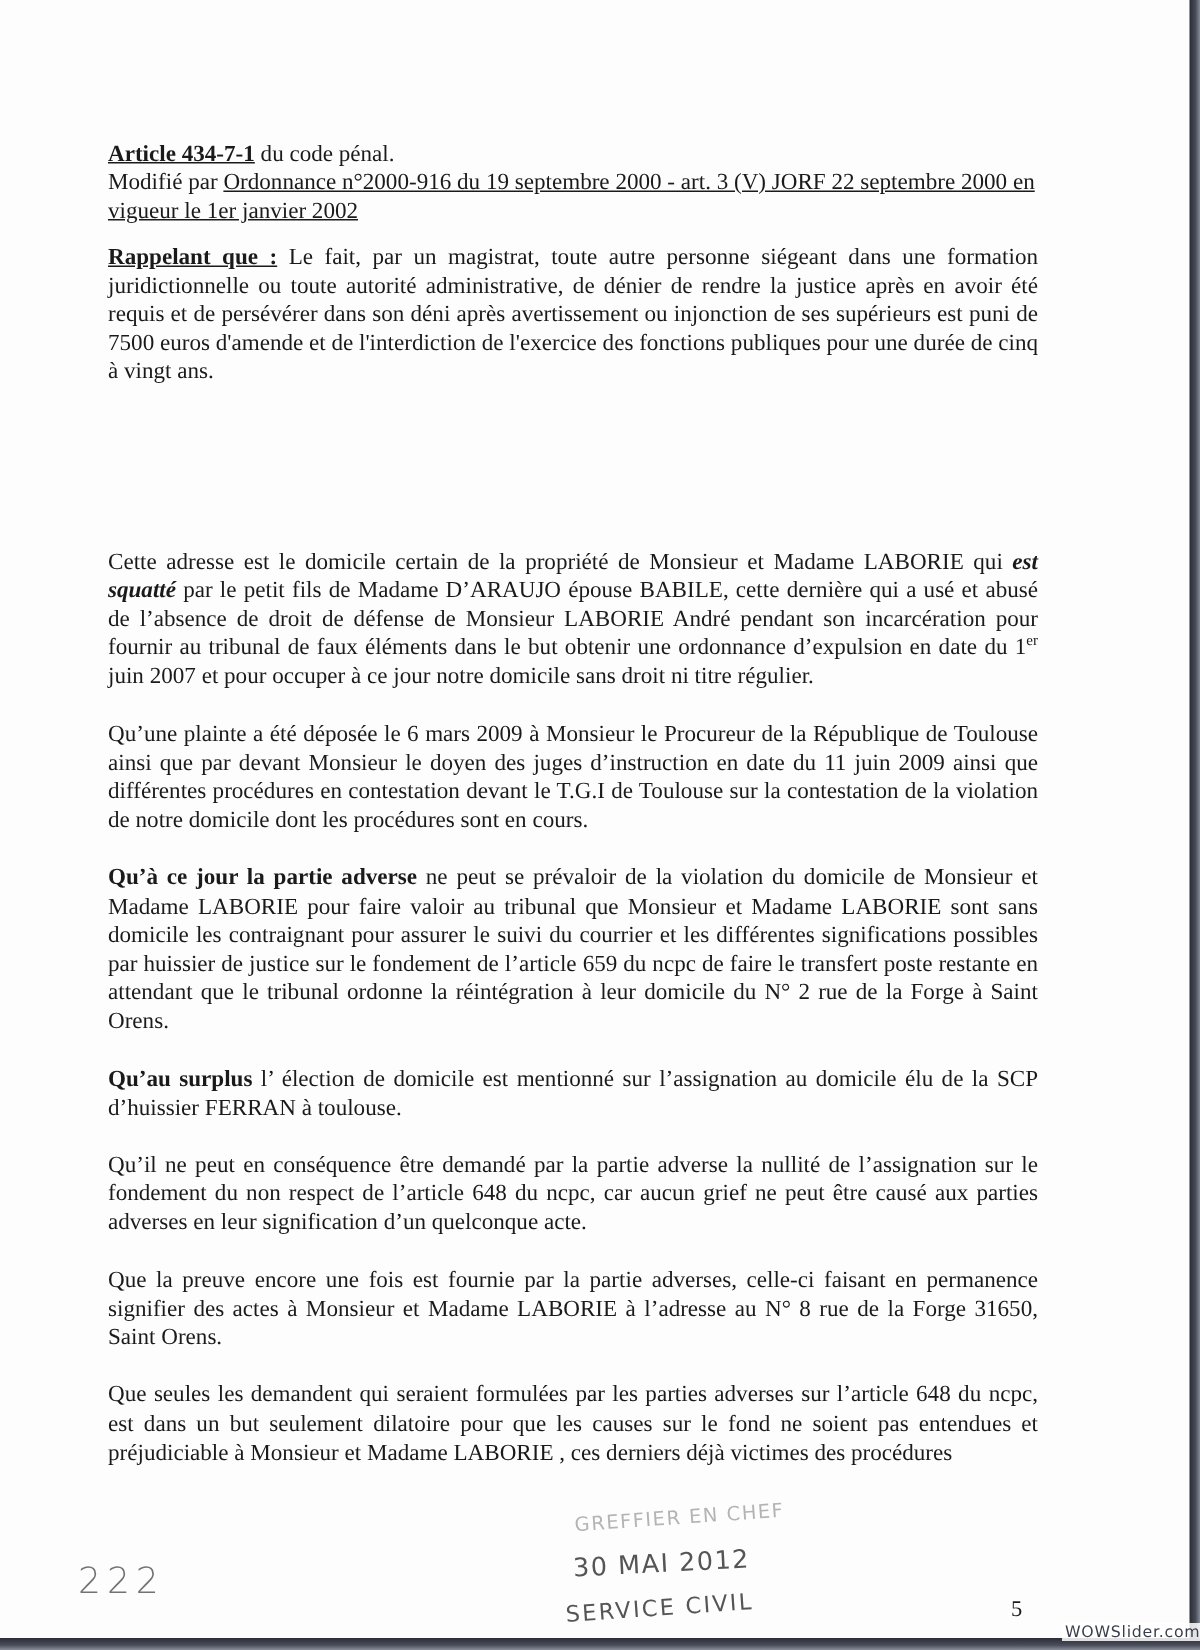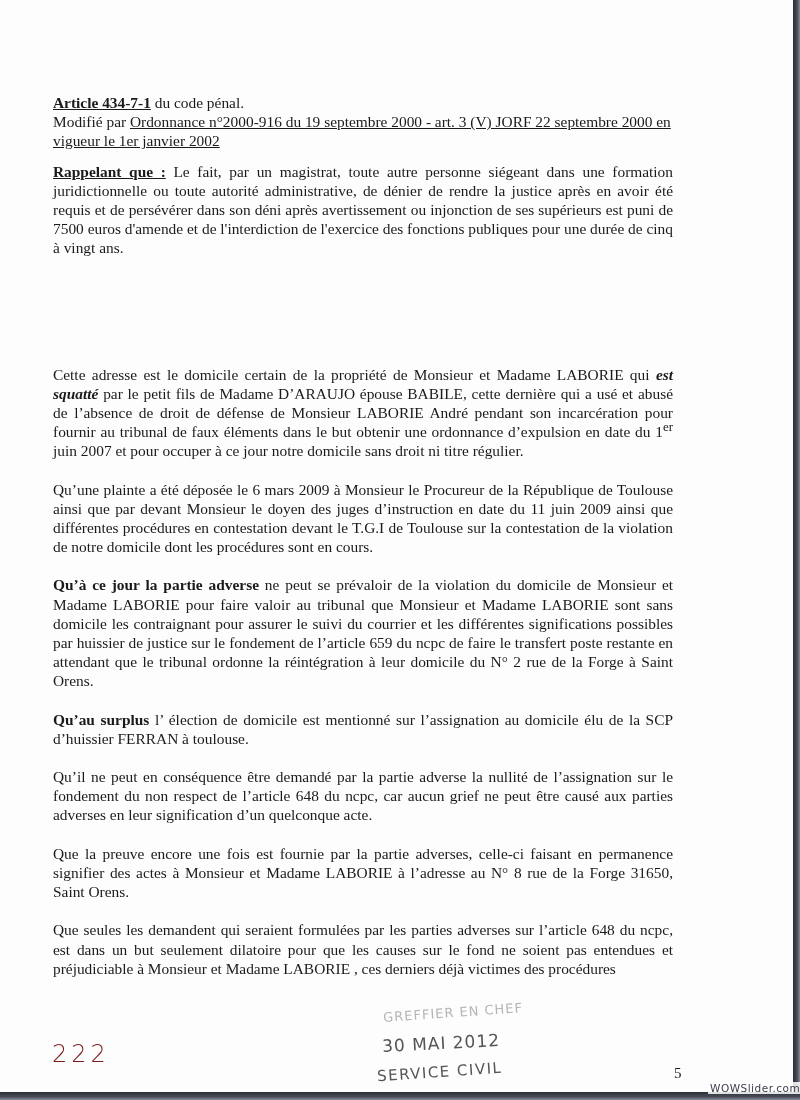--- a/index.html
+++ b/index.html
@@ -35,45 +35,45 @@
     .frame-bottom {
       position: absolute;
       left: 0;
       top: 1092px;
       width: 800px;
       height: 8px;
       background: linear-gradient(to bottom, #2a2d36, #4a4e5a 60%, #8a8e9a);
     }
     .content {
       position: absolute;
-      left: 53px;
+      left: 72px;
       top: 93px;
       width: 620px;
       font-size: 15.4px;
       line-height: 19.2px;
       text-align: justify;
     }
     .content p {
       margin: 0;
     }
     .gap-s { height: 11px; }
     .gap-m { height: 19px; }
     .gap-l { height: 50px; }
     .u { text-decoration: underline; }
     .b { font-weight: bold; }
     .bi { font-weight: bold; font-style: italic; }
     .center { text-align: center; }
-    sup { font-size: 13px; line-height: 0; vertical-align: super; }
+    sup { font-size: 10px; line-height: 0; vertical-align: super; }
     .handwritten {
       position: absolute;
       left: 52px;
       top: 1040px;
       font-family: "DejaVu Sans", sans-serif;
       font-size: 24px;
-      color: #7f1d1d;
+      color: #737373;
       letter-spacing: 4px;
       font-weight: 300;
     }
     .stamp-faint {
       position: absolute;
       left: 383px;
       top: 1005px;
       font-family: "DejaVu Sans", sans-serif;
       font-size: 13px;
       color: rgba(90,90,90,0.45);

